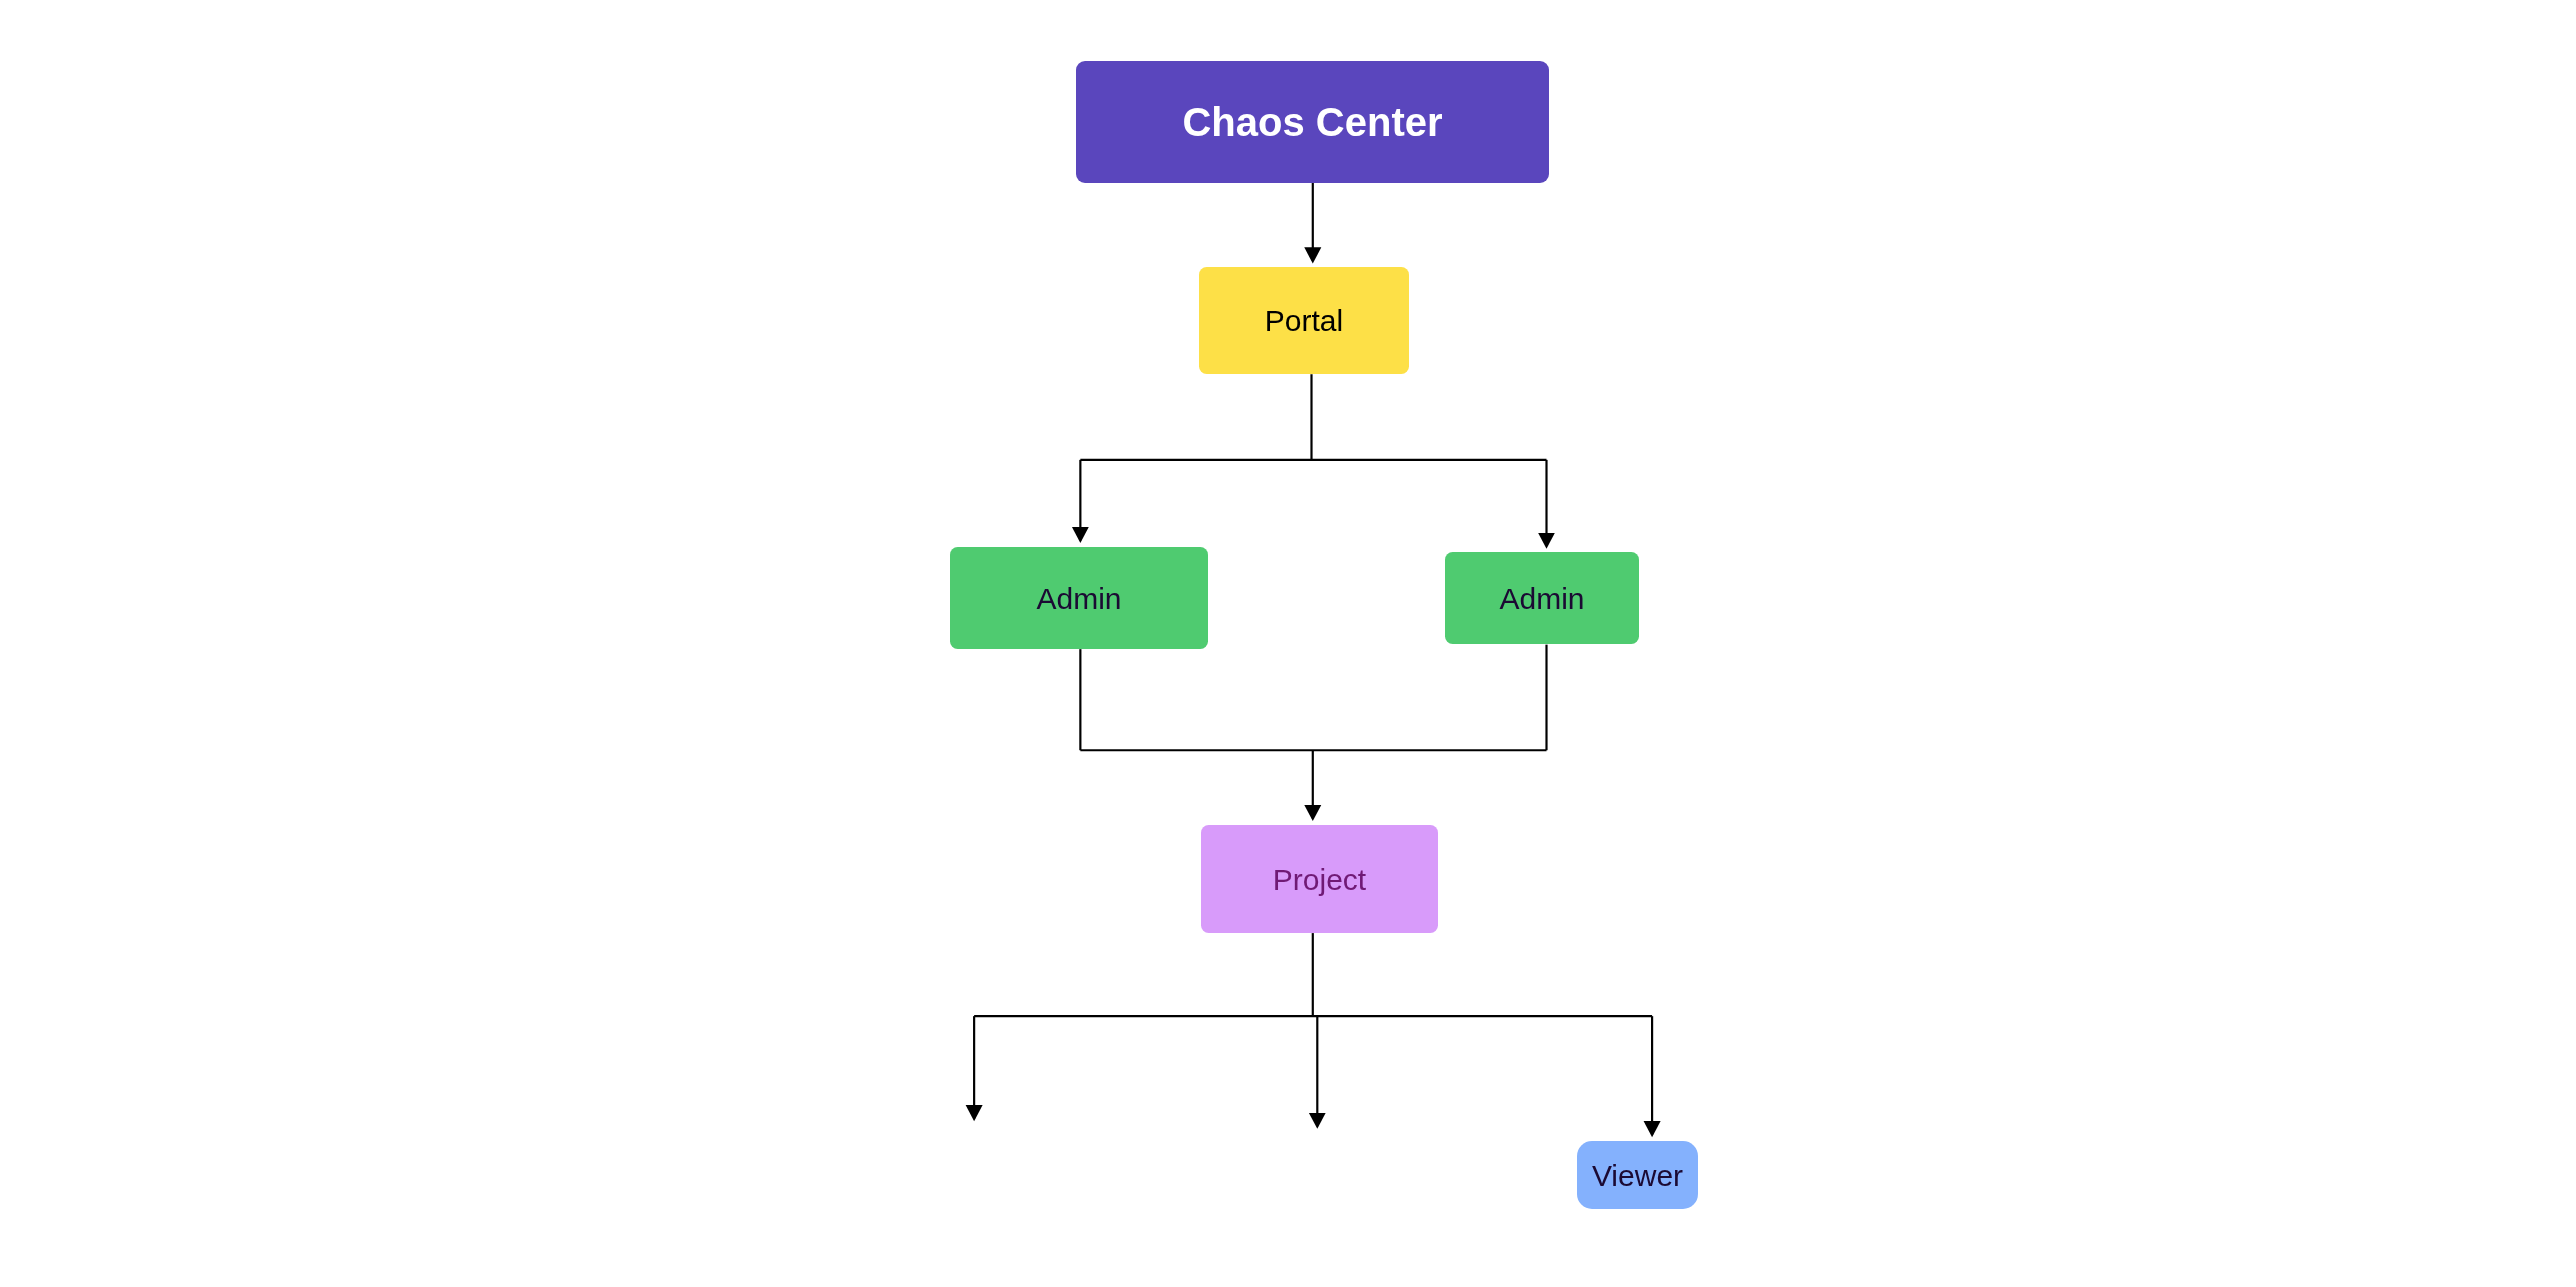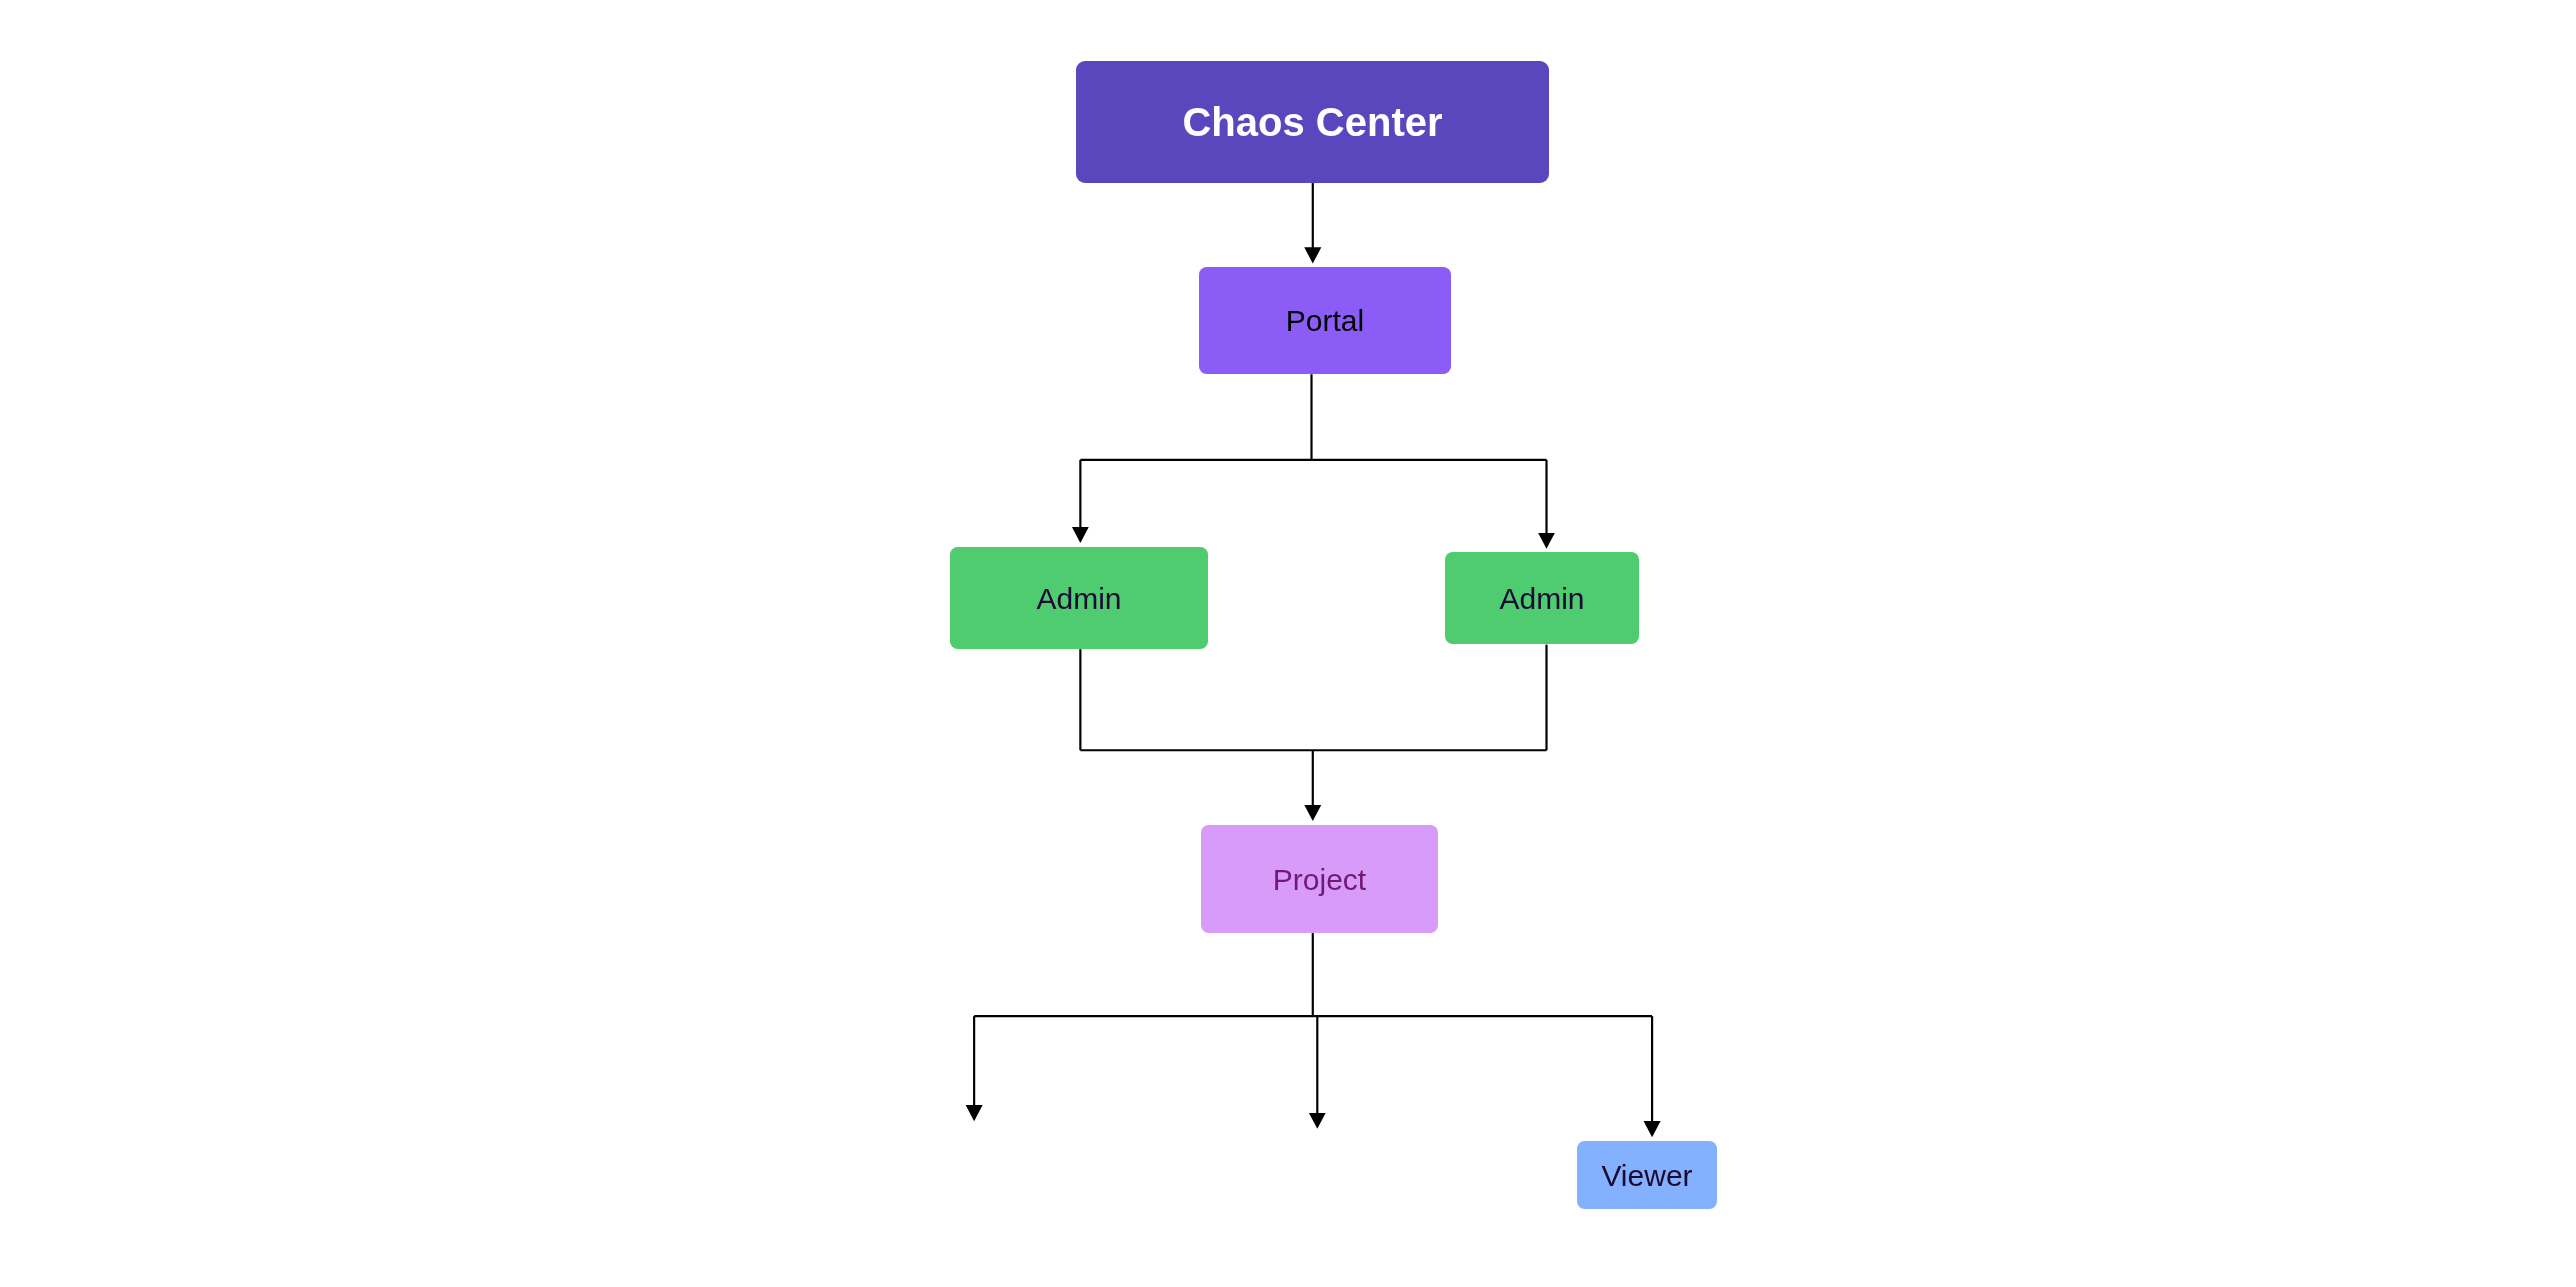--- a/index.html
+++ b/index.html
@@ -44,22 +44,22 @@
     left: 1076px; top: 61px;
     width: 473px; height: 122px;
     background: #5a46bd;
     color: #ffffff;
     font-size: 40px;
     font-weight: bold;
     border-radius: 9px;
   }
   #node-portal {
     left: 1199px; top: 267px;
-    width: 252px; height: 107px;
-    background: #8b5cf6;
+    width: 210px; height: 107px;
+    background: #fde047;
     color: #000000;
     font-size: 30px;
   }
   #node-admin {
     left: 950px; top: 547px;
     width: 258px; height: 102px;
     background: #4fcb70;
     color: #1b0a33;
     font-size: 30px;
   }
@@ -87,24 +87,25 @@
   }
   #node-editor {
     left: 1218px; top: 1133px;
     width: 199px; height: 87px;
     background: #84b1fd;
     color: #1b0a33;
     font-size: 30px;
   }
   #node-viewer {
     left: 1577px; top: 1141px;
-    width: 140px; height: 68px;
+    width: 121px; height: 68px;
     background: #84b1fd;
     color: #1b0a33;
     font-size: 30px;
+    border-radius: 15px;
   }
 </style>
 </head>
 <body>
 
 <div id="canvas">
 
   <svg id="edges" viewBox="0 0 4001 2000" xmlns="http://www.w3.org/2000/svg">
     <defs>
       <marker id="arrowhead" markerWidth="9" markerHeight="9" refX="6.2" refY="4.5" orient="auto" markerUnits="strokeWidth">

